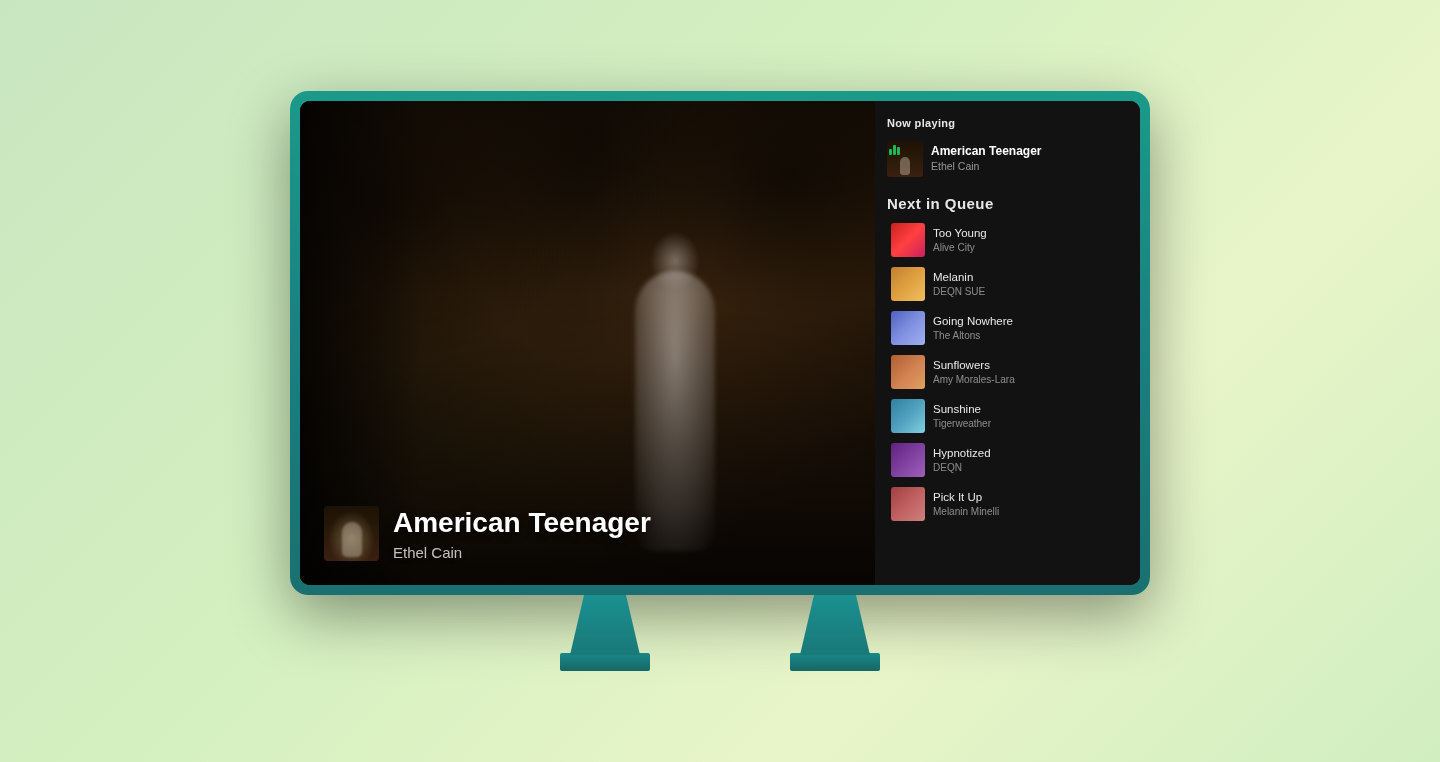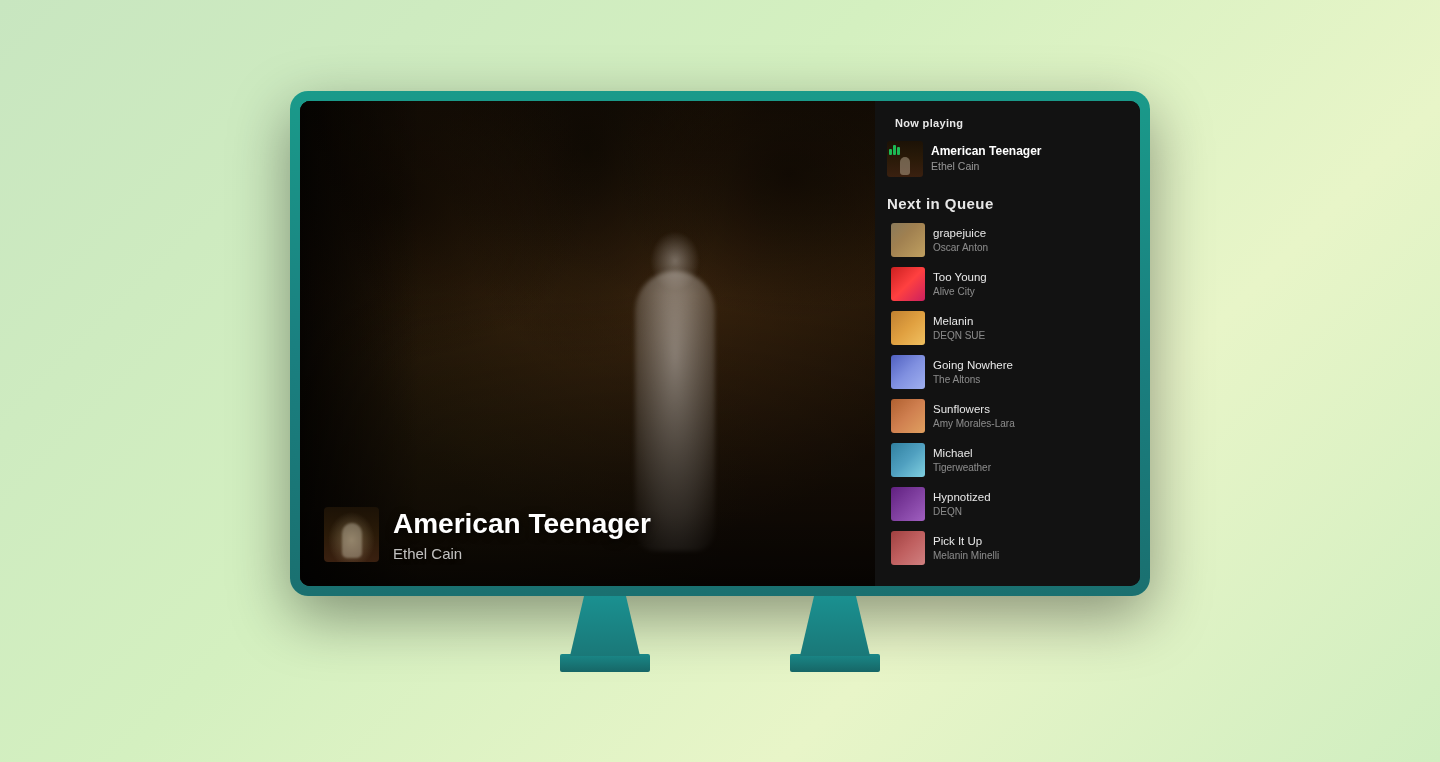--- a/index.html
+++ b/index.html
@@ -184,21 +184,20 @@
     .now-playing-section {
       margin-bottom: 14px;
     }
 
     .section-label {
       font-size: 11px;
       font-weight: 600;
       color: rgba(255,255,255,0.9);
       letter-spacing: 0.03em;
       margin-bottom: 8px;
-      margin-left: 8px;
     }
 
     .now-playing-item {
       display: flex;
       align-items: center;
       gap: 8px;
       padding: 4px 0;
     }
 
     .now-playing-thumb {
@@ -445,27 +444,20 @@
             <div>
               <div class="np-track-title">American Teenager</div>
               <div class="np-track-artist">Ethel Cain</div>
             </div>
           </div>
         </div>
 
         <div class="queue-section-label">Next in Queue</div>
         <div class="queue-list" id="queue-list">
             <div class="queue-item">
-      <div class="queue-thumb thumb-grapejuice"></div>
-      <div>
-        <div class="queue-track-title">grapejuice</div>
-        <div class="queue-track-artist">Oscar Anton</div>
-      </div>
-    </div>
-            <div class="queue-item">
       <div class="queue-thumb thumb-tooyoung"></div>
       <div>
         <div class="queue-track-title">Too Young</div>
         <div class="queue-track-artist">Alive City</div>
       </div>
     </div>
             <div class="queue-item">
       <div class="queue-thumb thumb-melanin"></div>
       <div>
         <div class="queue-track-title">Melanin</div>
@@ -482,21 +474,21 @@
             <div class="queue-item">
       <div class="queue-thumb thumb-sunflowers"></div>
       <div>
         <div class="queue-track-title">Sunflowers</div>
         <div class="queue-track-artist">Amy Morales-Lara</div>
       </div>
     </div>
             <div class="queue-item">
       <div class="queue-thumb thumb-sunshine"></div>
       <div>
-        <div class="queue-track-title">Michael</div>
+        <div class="queue-track-title">Sunshine</div>
         <div class="queue-track-artist">Tigerweather</div>
       </div>
     </div>
             <div class="queue-item">
       <div class="queue-thumb thumb-hypnotized"></div>
       <div>
         <div class="queue-track-title">Hypnotized</div>
         <div class="queue-track-artist">DEQN</div>
       </div>
     </div>

